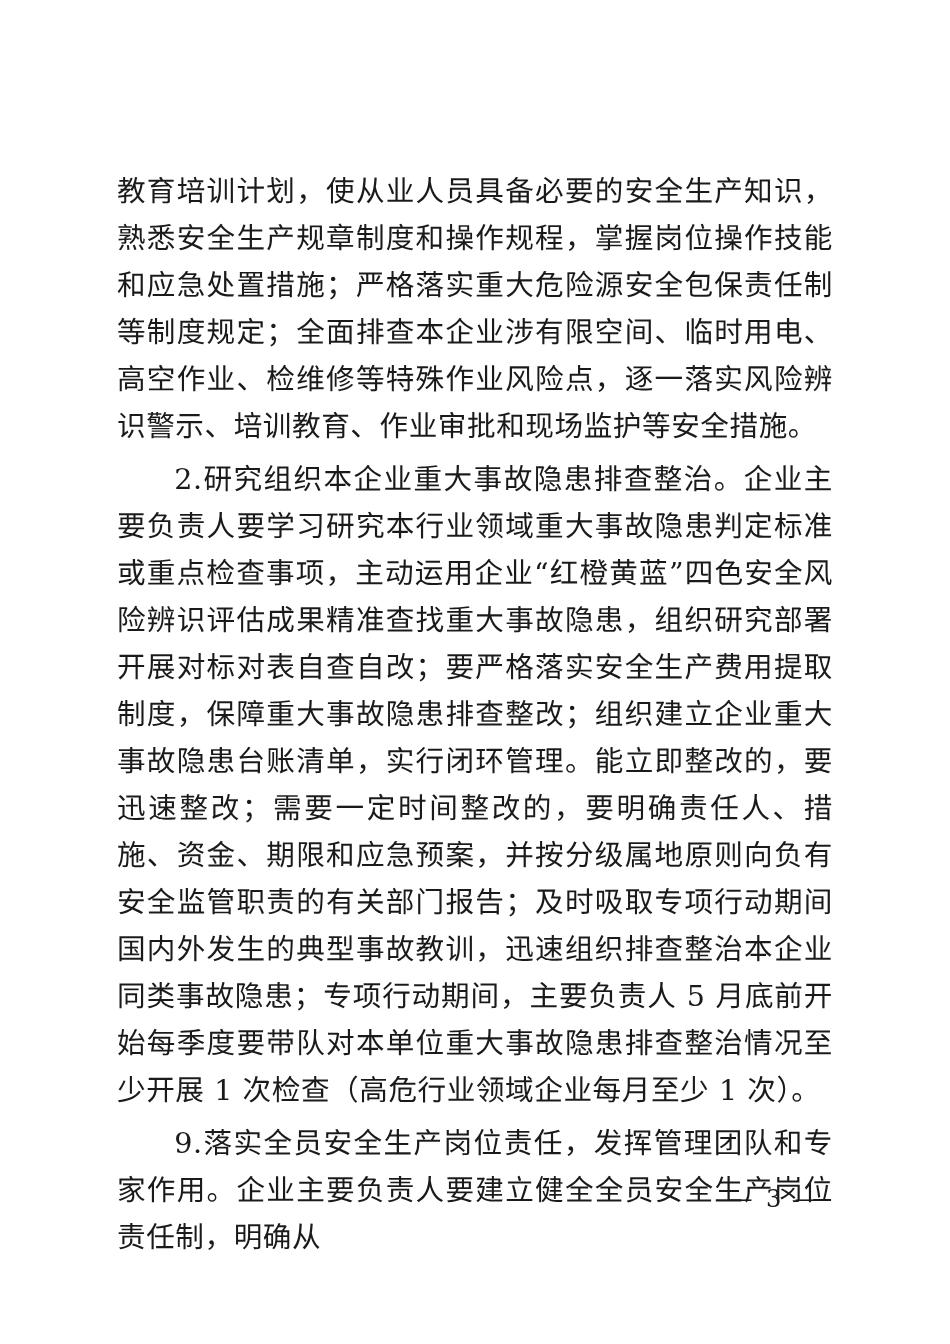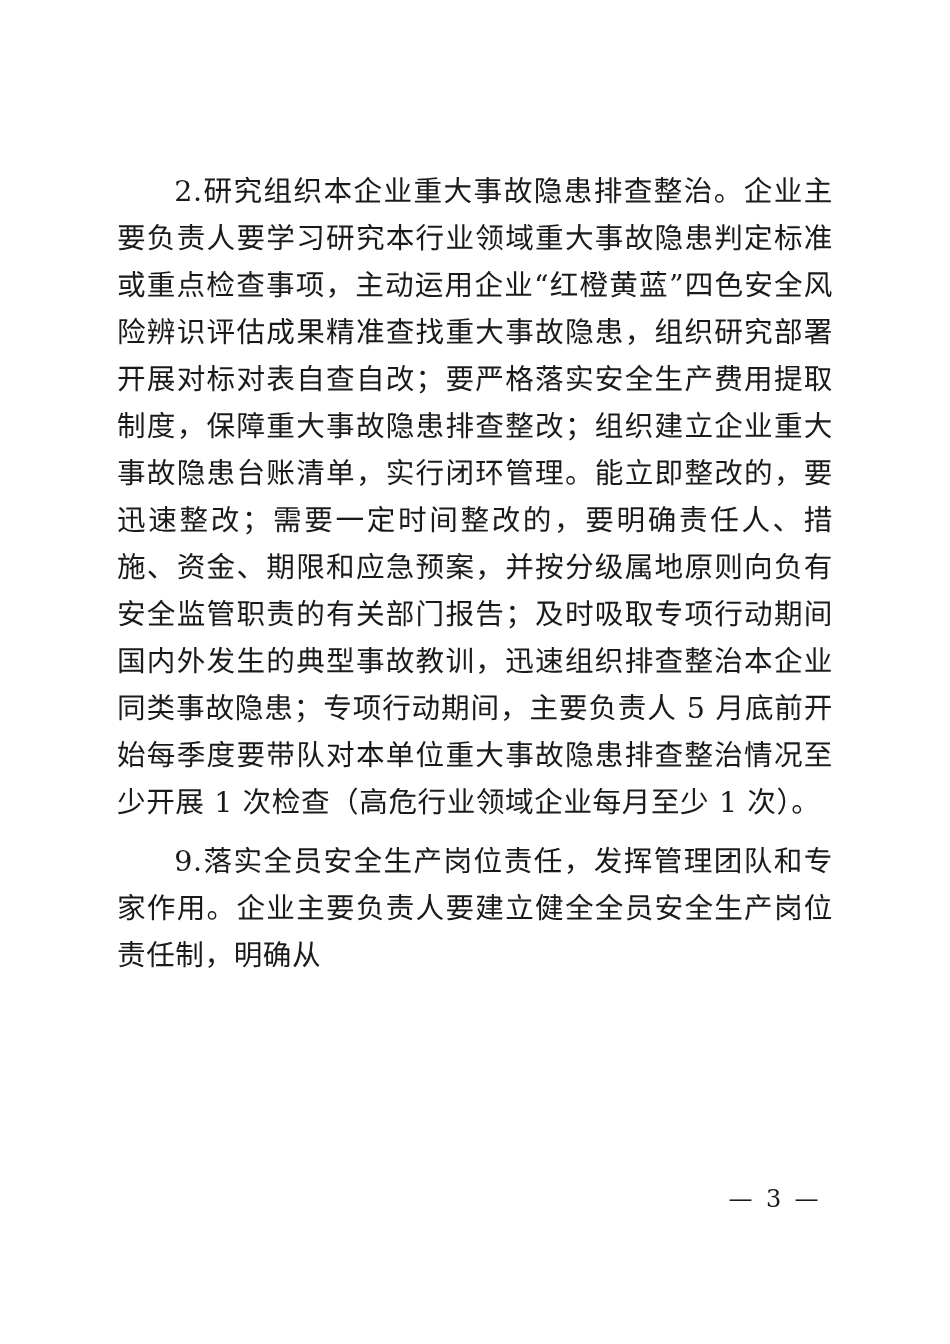--- a/index.html
+++ b/index.html
@@ -32,21 +32,21 @@
     line-height: 47px;
     color: #1a1a1a;
     text-align: justify;
     text-justify: inter-character;
     letter-spacing: 0.02em;
     margin: 0;
     -webkit-font-smoothing: antialiased;
   }
 
   .para + .para {
-    margin-top: 12px;
+    margin-top: 6px;
   }
 
   
   .para.indent {
     text-indent: 2em;
   }
 
   .footer {
     position: absolute;
     left: 0;
@@ -67,20 +67,21 @@
     white-space: pre;
   }
 </style>
 </head>
 <body>
 
 <div class="page">
 
   <div class="page-body">
 
+    <p class="para">教育培训计划，使从业人员具备必要的安全生产知识，熟悉安全生产规章制度和操作规程，掌握岗位操作技能和应急处置措施；严格落实重大危险源安全包保责任制等制度规定；全面排查本企业涉有限空间、临时用电、高空作业、检维修等特殊作业风险点，逐一落实风险辨识警示、培训教育、作业审批和现场监护等安全措施。</p>
 
     <p class="para indent">2.研究组织本企业重大事故隐患排查整治。企业主要负责人要学习研究本行业领域重大事故隐患判定标准或重点检查事项，主动运用企业“红橙黄蓝”四色安全风险辨识评估成果精准查找重大事故隐患，组织研究部署开展对标对表自查自改；要严格落实安全生产费用提取制度，保障重大事故隐患排查整改；组织建立企业重大事故隐患台账清单，实行闭环管理。能立即整改的，要迅速整改；需要一定时间整改的，要明确责任人、措施、资金、期限和应急预案，并按分级属地原则向负有安全监管职责的有关部门报告；及时吸取专项行动期间国内外发生的典型事故教训，迅速组织排查整治本企业同类事故隐患；专项行动期间，主要负责人 5 月底前开始每季度要带队对本单位重大事故隐患排查整治情况至少开展 1 次检查（高危行业领域企业每月至少 1 次）。</p>
 
     <p class="para indent">9.落实全员安全生产岗位责任，发挥管理团队和专家作用。企业主要负责人要建立健全全员安全生产岗位责任制，明确从</p>
 
   </div>
 
   <div class="footer">
     <span class="page-number">— 3 —</span>
   </div>

